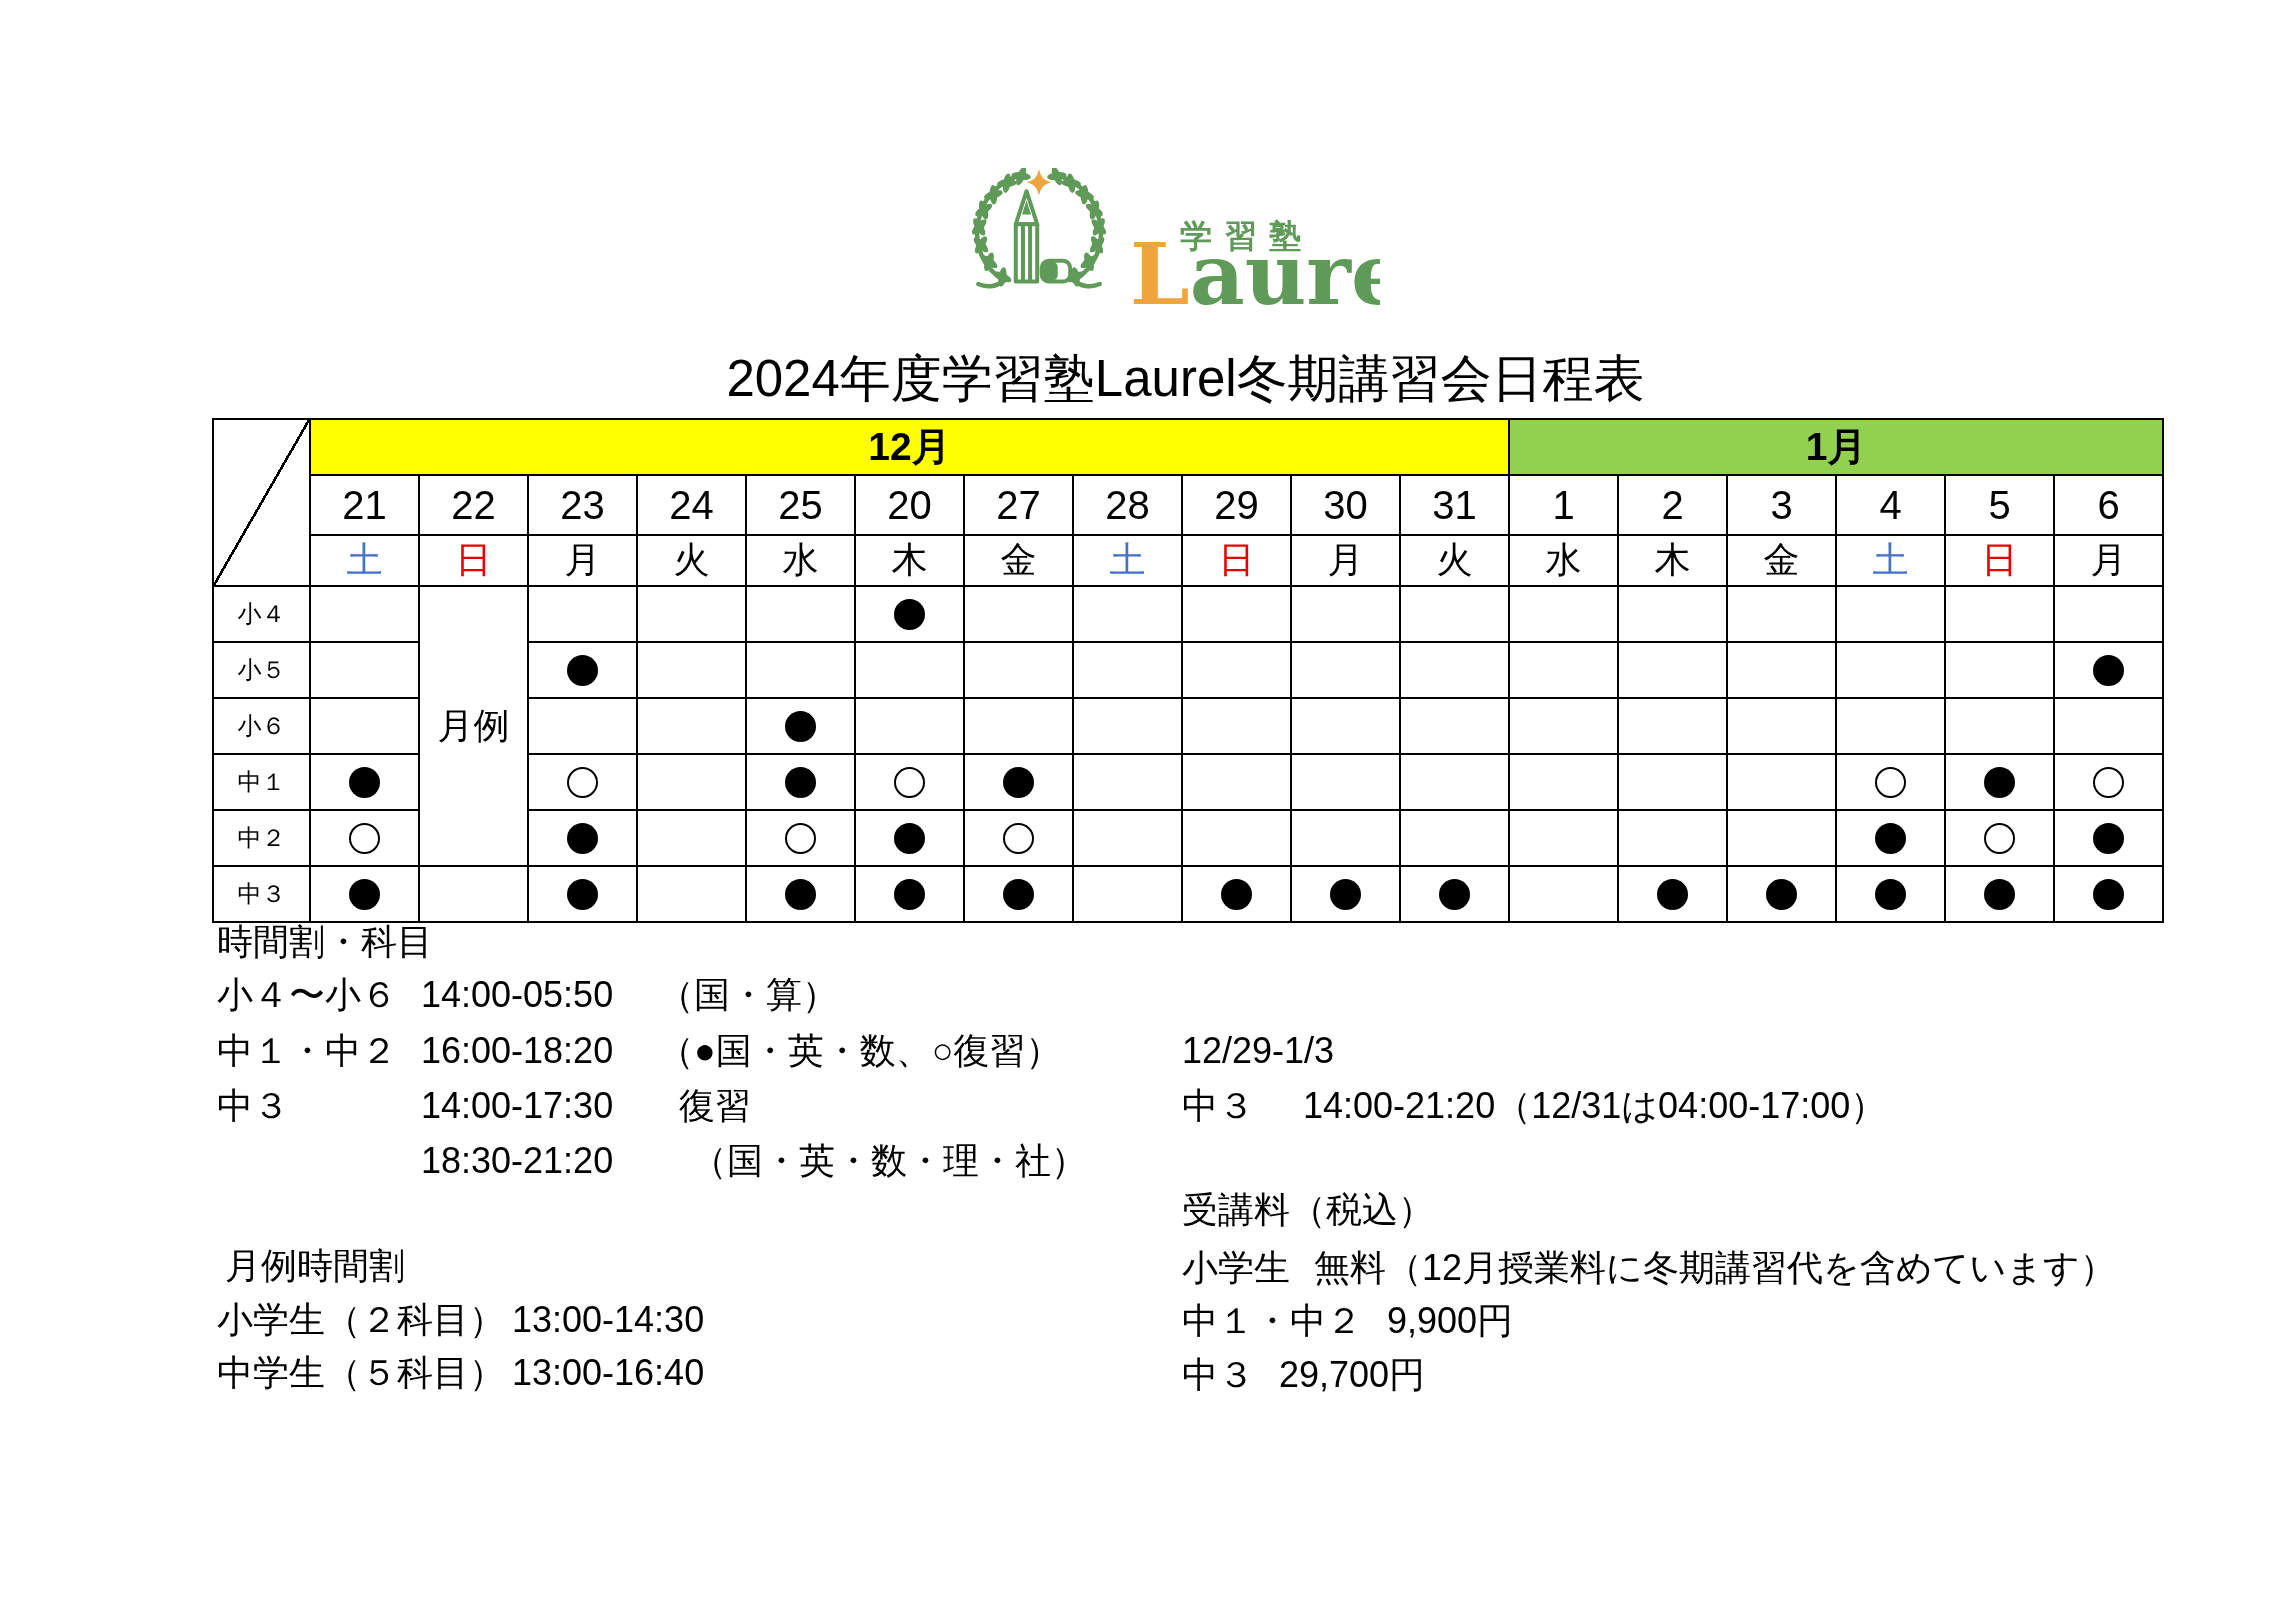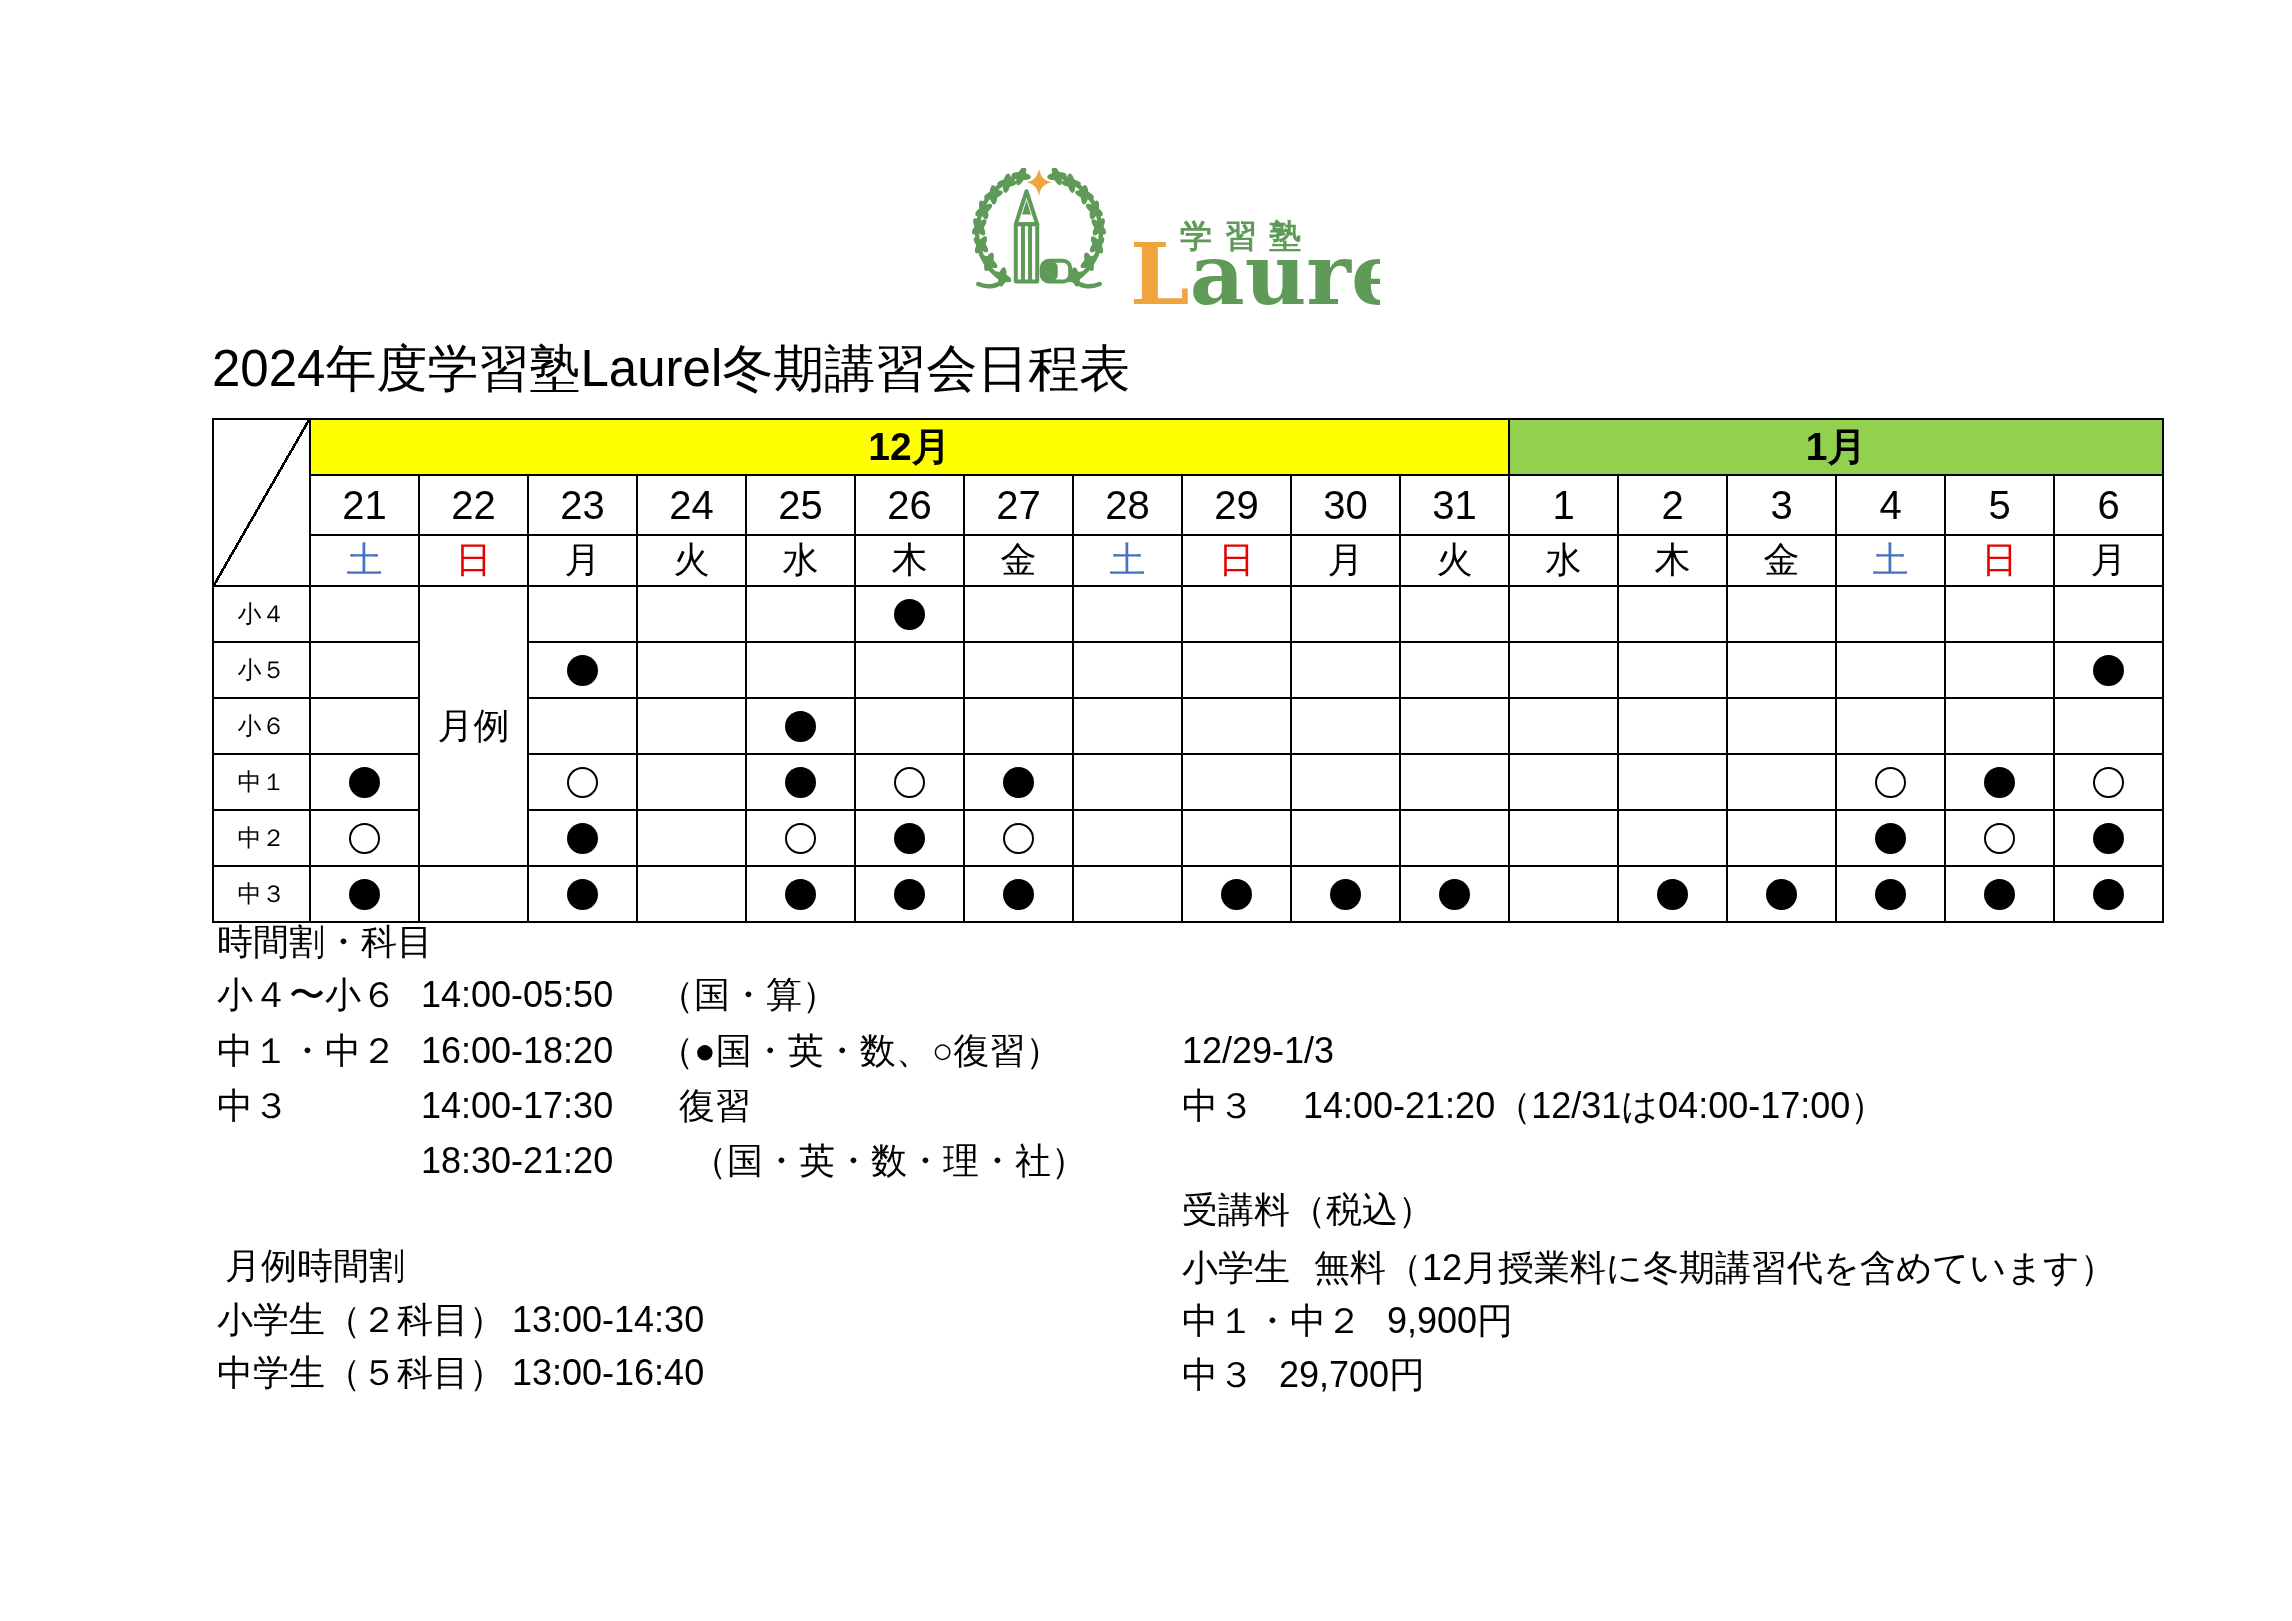--- a/index.html
+++ b/index.html
@@ -7,22 +7,22 @@
     width:2293px;height:1621px;position:relative;overflow:hidden;
     background:#ffffff;color:#000;
     font-family:"Liberation Sans","DejaVu Sans",sans-serif;
   }
 
   
   .logo-svg{position:absolute;left:948px;top:168px;width:432px;height:150px}
 
   
   .title{
-    position:absolute;left:212px;top:335px;width:1947px;
-    text-align:left;font-size:51px;white-space:nowrap;
+    position:absolute;left:212px;top:345px;width:1947px;
+    text-align:center;font-size:51px;white-space:nowrap;
   }
 
   
   table.schedule{
     position:absolute;left:212px;top:418px;width:1947px;
     border-collapse:collapse;table-layout:fixed;border-radius:7px;
   }
   table.schedule td,table.schedule th{
     border:2.7px solid #000;padding:0;text-align:center;vertical-align:middle;
     overflow:hidden;
@@ -169,21 +169,21 @@
       <th class="corner" rowspan="3"></th>
       <th class="month" id="month-dec" colspan="11" style="background: rgb(255, 255, 0);">12月</th>
       <th class="month" id="month-jan" colspan="6" style="background: rgb(146, 208, 80);">1月</th>
     </tr>
     <tr class="r-date" id="dates-row">
         <td class="date">21</td>
         <td class="date">22</td>
         <td class="date">23</td>
         <td class="date">24</td>
         <td class="date">25</td>
-        <td class="date">26</td>
+        <td class="date">20</td>
         <td class="date">27</td>
         <td class="date">28</td>
         <td class="date">29</td>
         <td class="date">30</td>
         <td class="date">31</td>
         <td class="date">1</td>
         <td class="date">2</td>
         <td class="date">3</td>
         <td class="date">4</td>
         <td class="date">5</td>

